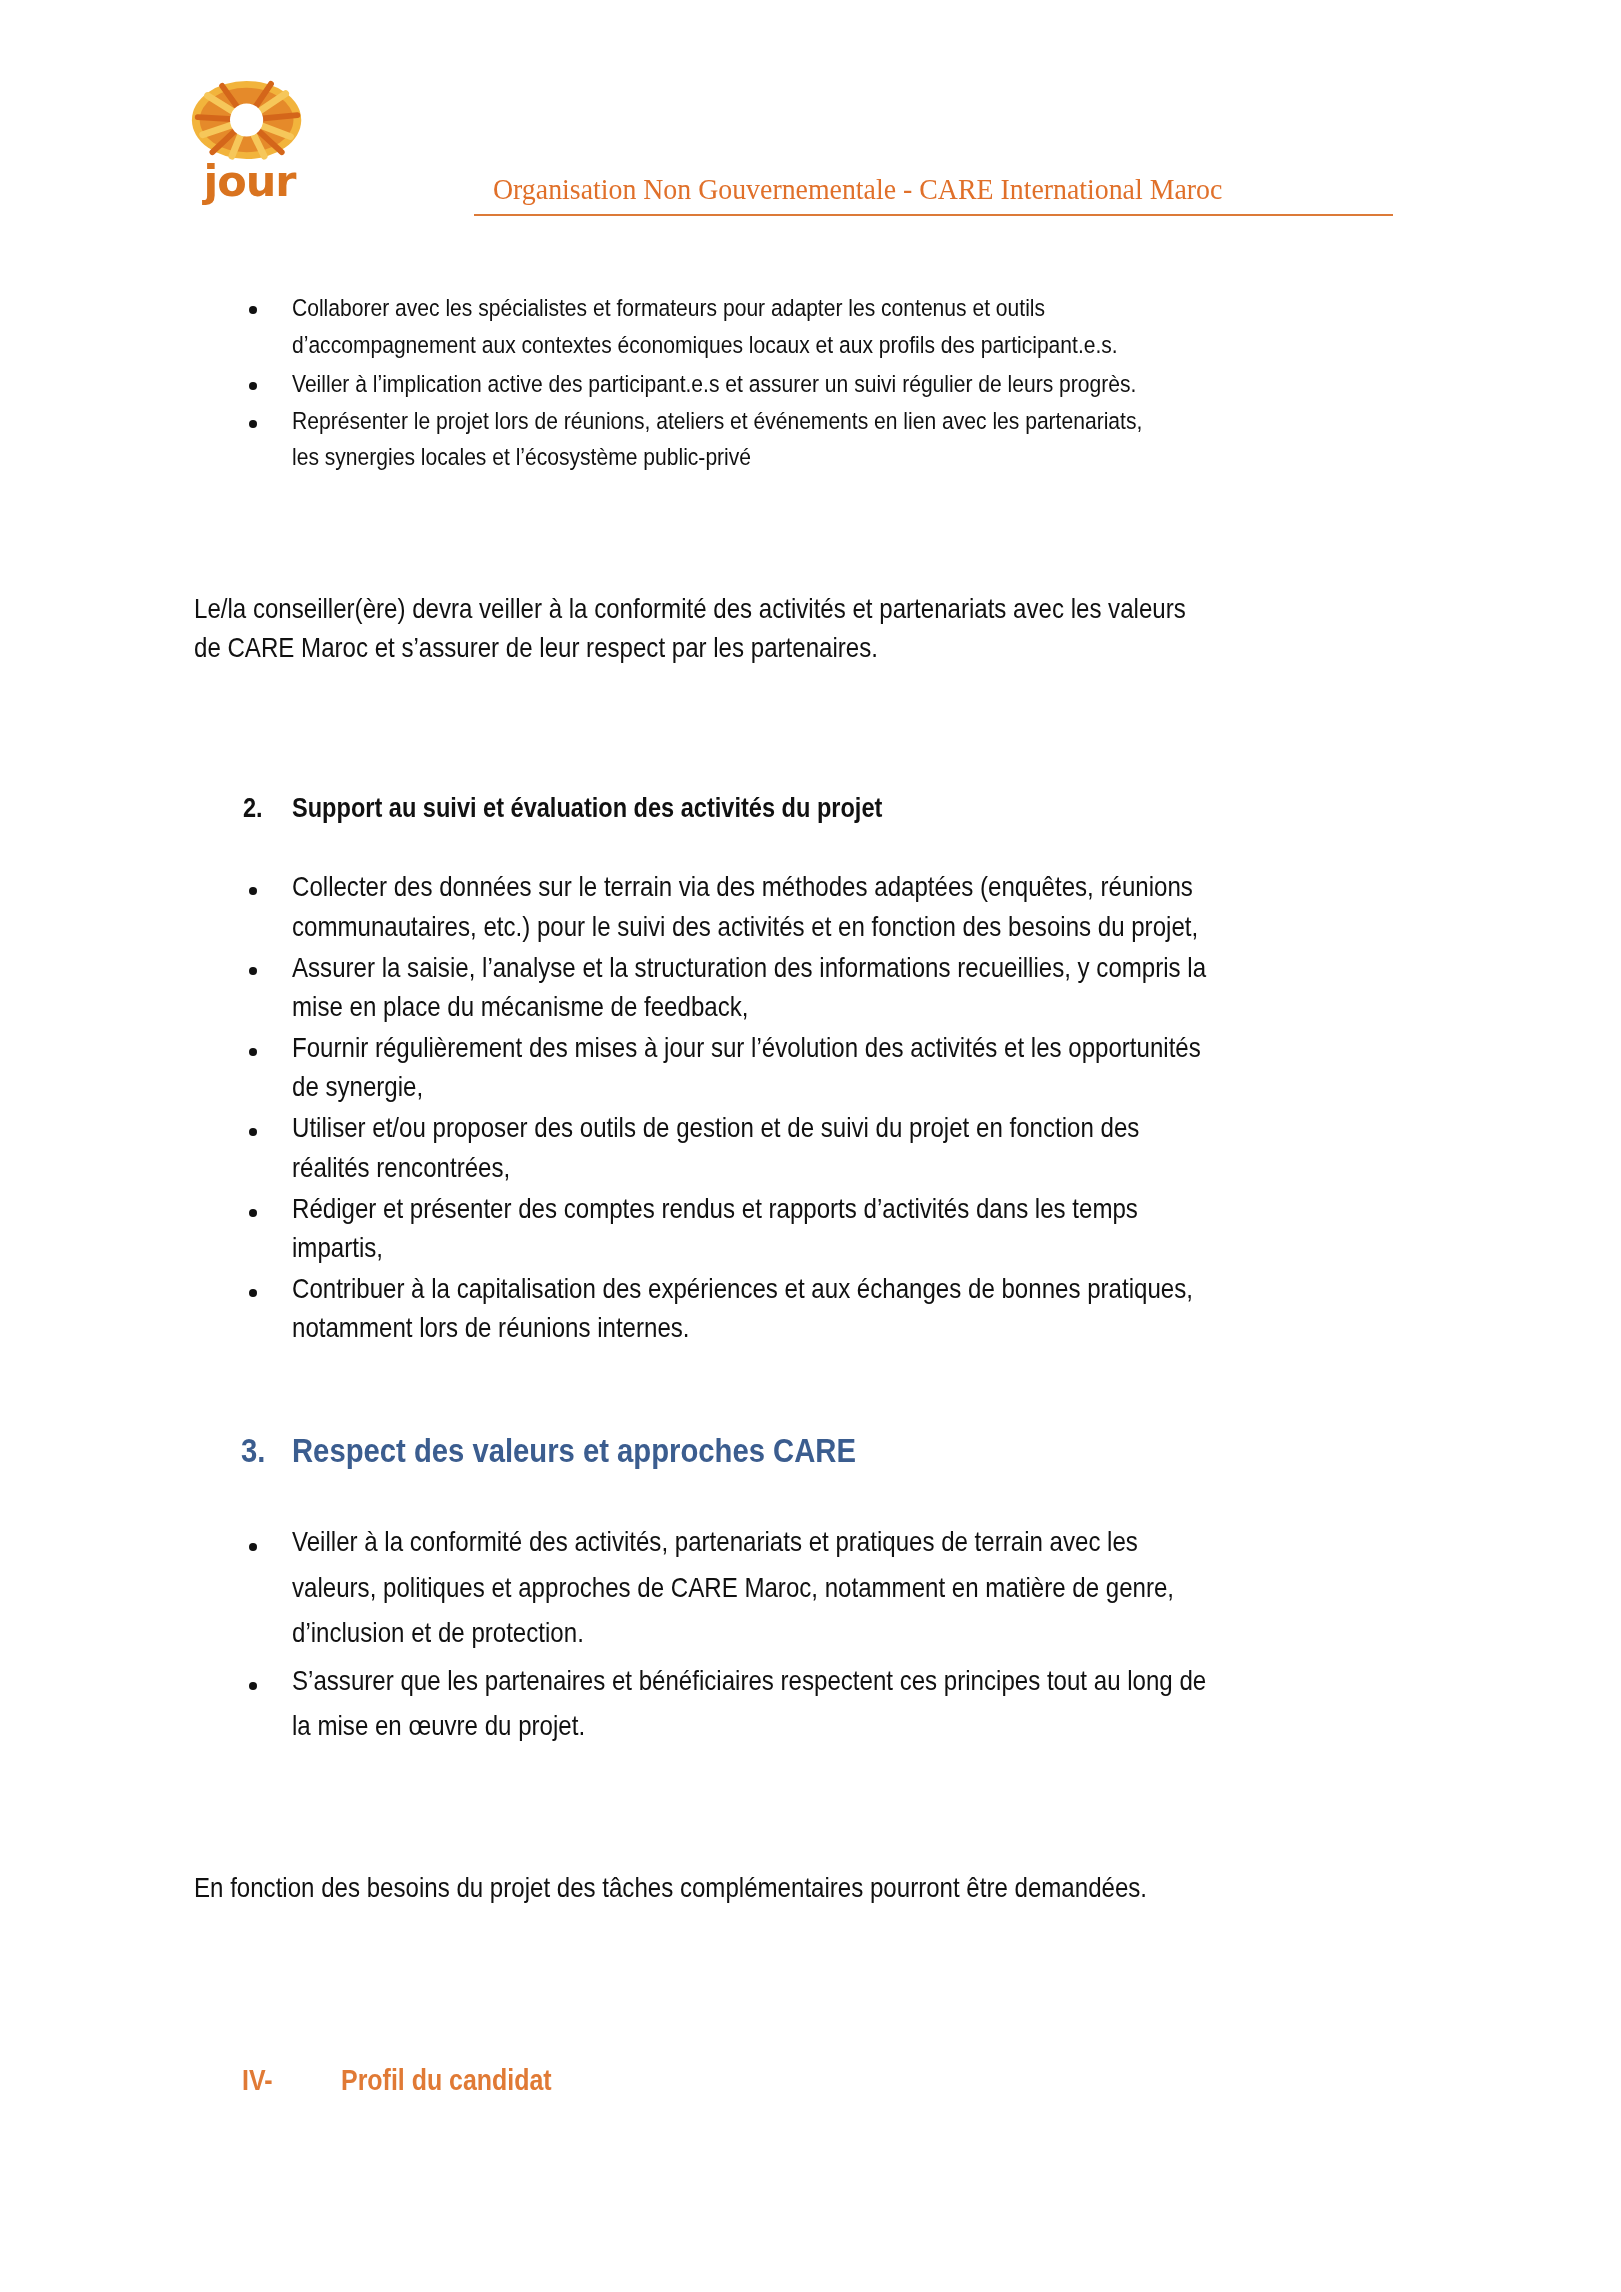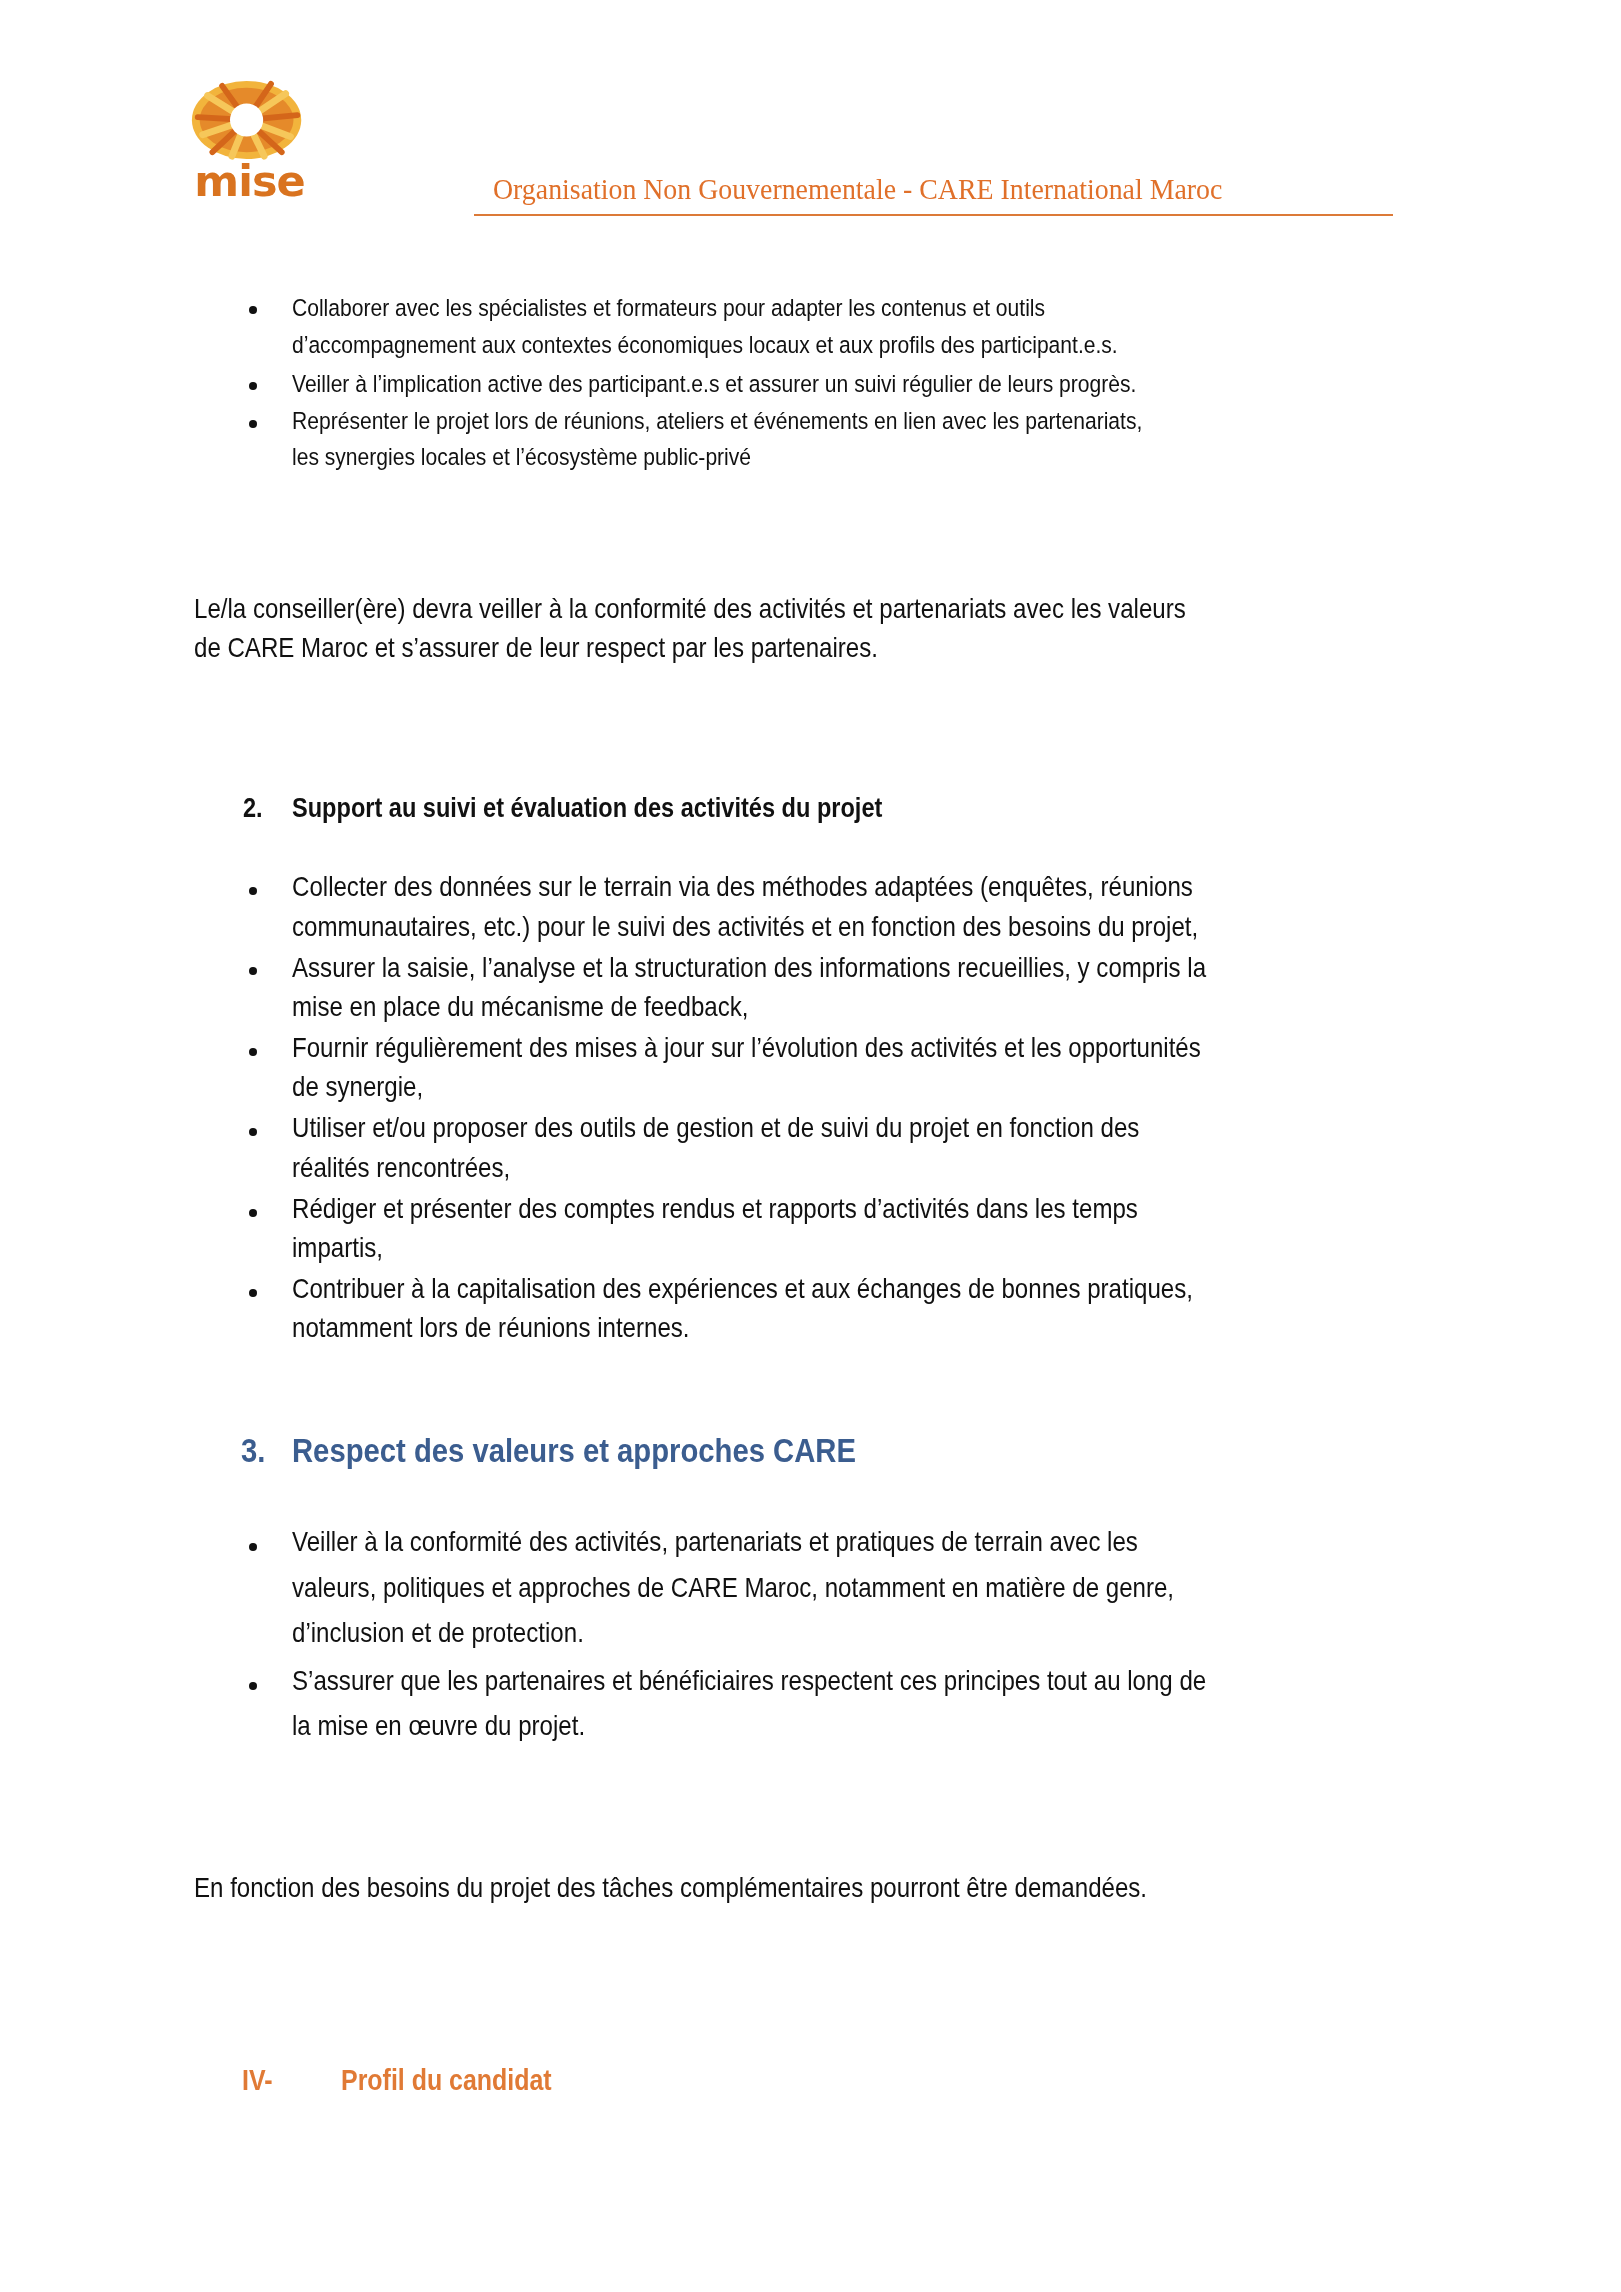--- a/index.html
+++ b/index.html
@@ -44,21 +44,21 @@
     <g stroke="#d4661a" stroke-width="6" stroke-linecap="round">
       <line x1="60" y1="45" x2="35" y2="10"></line>
       <line x1="60" y1="45" x2="85" y2="8"></line>
       <line x1="60" y1="45" x2="10" y2="42"></line>
       <line x1="60" y1="45" x2="112" y2="40"></line>
       <line x1="60" y1="45" x2="25" y2="78"></line>
       <line x1="60" y1="45" x2="96" y2="78"></line>
     </g>
     <circle cx="60" cy="45" r="17" fill="#ffffff"></circle>
   </svg>
-  <div class="logo-text">mise</div>
+  <div class="logo-text">jour</div>
 </div>
 <div class="header-title">Organisation Non Gouvernementale - CARE International Maroc</div>
 <div class="header-rule"></div>
 
 <span class="bullet" style="left:249px; top:306px;"></span>
 <div class="text sm" style="left:292px; top:294px;">Collaborer avec les spécialistes et formateurs pour adapter les contenus et outils</div>
 <div class="text sm" style="left:292px; top:331px;">d’accompagnement aux contextes économiques locaux et aux profils des participant.e.s.</div>
 
 <span class="bullet" style="left:249px; top:382px;"></span>
 <div class="text sm" style="left:292px; top:370px;">Veiller à l’implication active des participant.e.s et assurer un suivi régulier de leurs progrès.</div>

